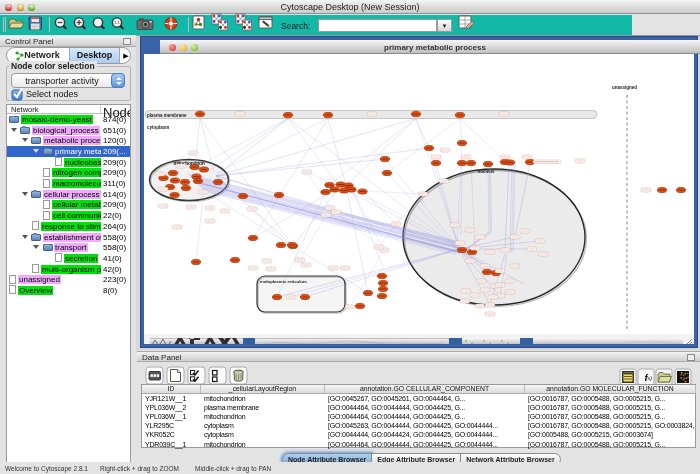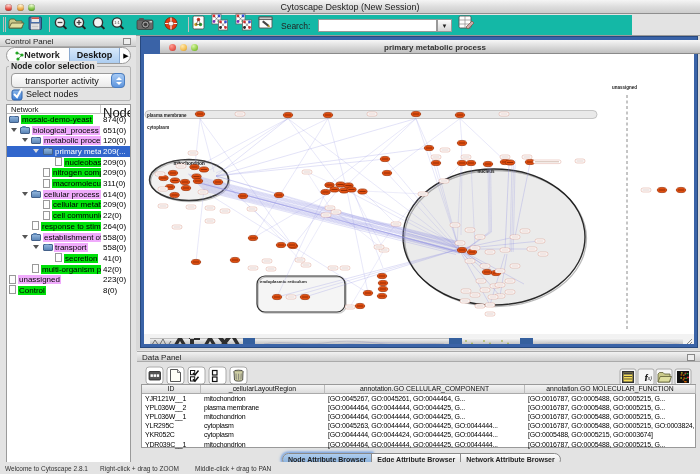--- a/index.html
+++ b/index.html
@@ -739,21 +739,21 @@
           <span class="tlabel green" style="left:34px;max-width:60px">multi-organism proce</span>
           <span class="tnum">42(0)</span>
         </div>
 <div class="trow" style="top:169.2px">
           <span class="file" style="left:2px"></span>
           <span class="tlabel red" style="left:11px;max-width:83px">unassigned</span>
           <span class="tnum">223(0)</span>
         </div>
 <div class="trow" style="top:179.9px">
           <span class="file" style="left:2px"></span>
-          <span class="tlabel green" style="left:11px;max-width:83px">Control</span>
+          <span class="tlabel green" style="left:11px;max-width:83px">Overview</span>
           <span class="tnum">8(0)</span>
         </div>
     </div>
   </div>
 
   <div id="dpanel" class="abs">
     <div id="dphead" class="abs">
         <span>Data Panel</span>
         <div id="dfloatic"></div>
       </div>

